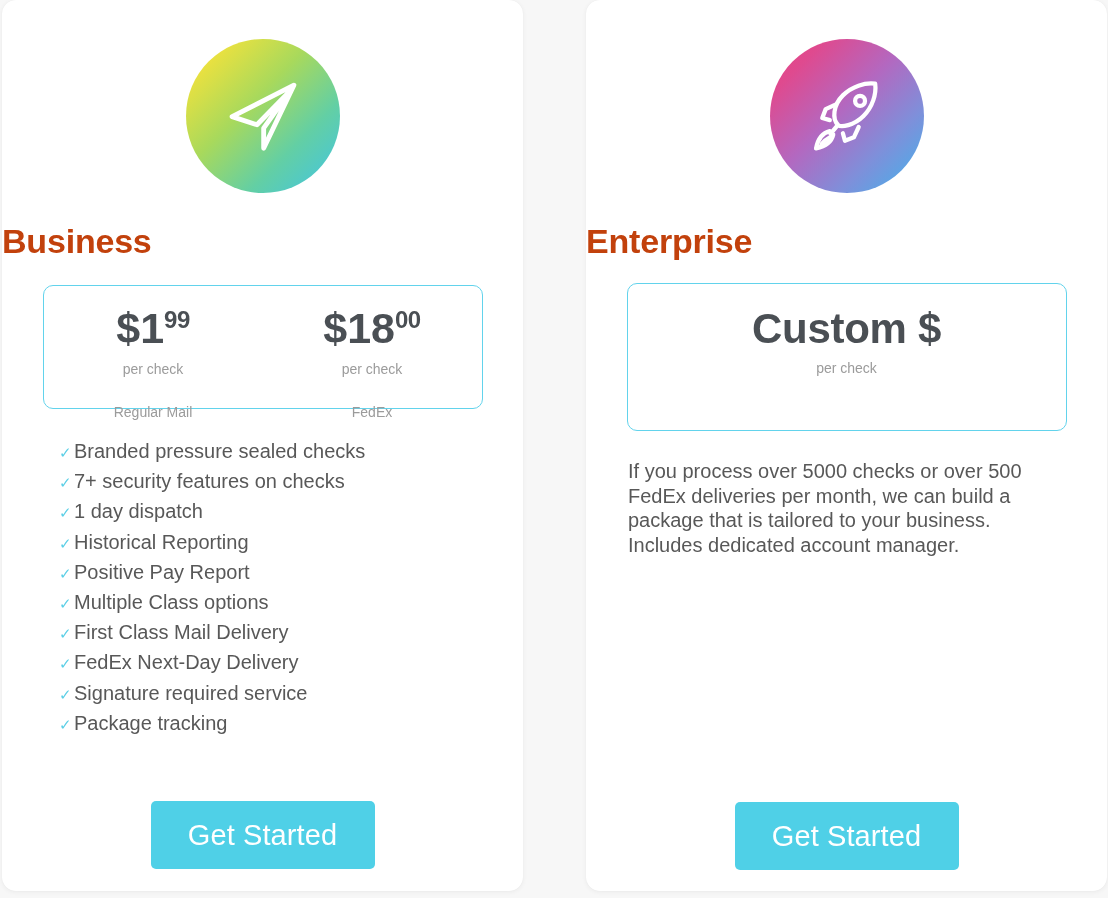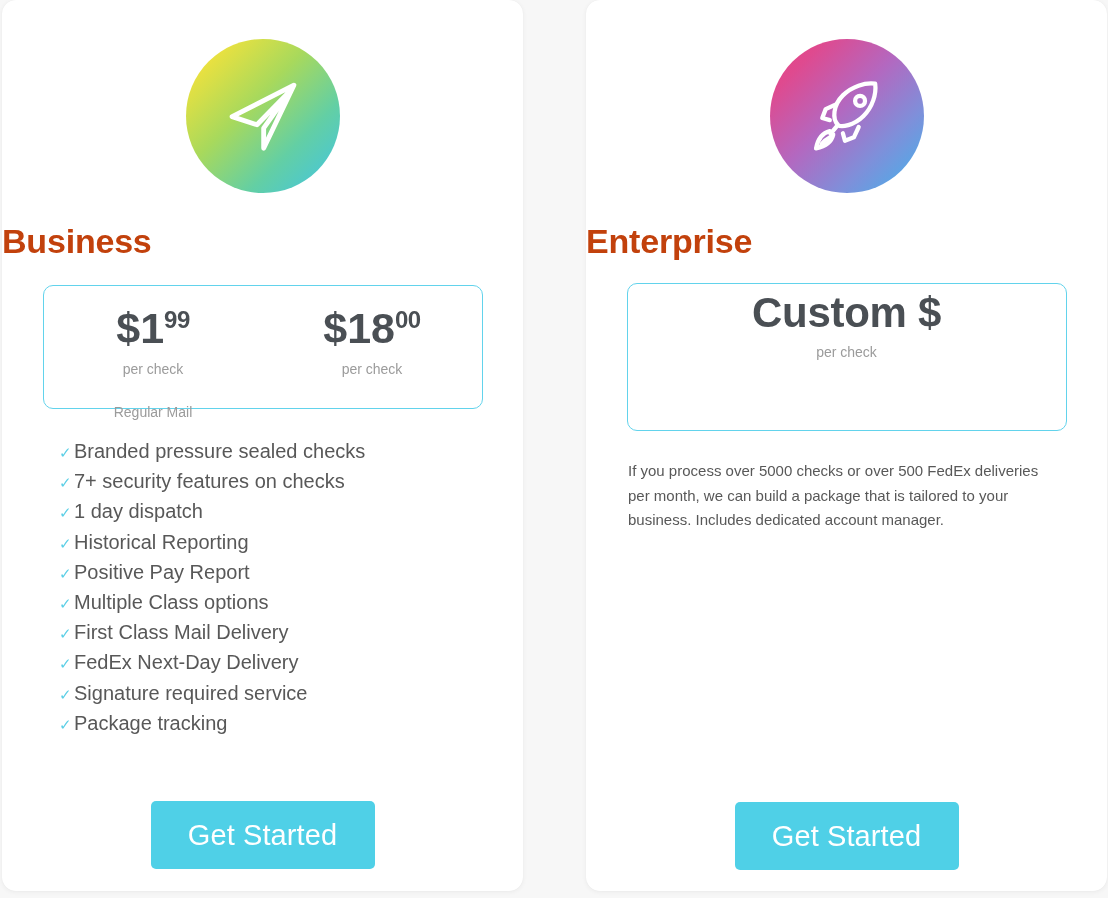--- a/index.html
+++ b/index.html
@@ -116,21 +116,21 @@
     color: #9b9b9b;
     margin-top: 23px;
     line-height: 20px;
   }
 
   .price-box-enterprise {
     margin: 22px auto 0 auto;
     width: 440px;
     height: 148px;
     text-align: center;
-    padding-top: 4px;
+    padding-top: 20px;
   }
   .custom-amount {
     font-size: 42px;
     font-weight: bold;
     color: #4a4f54;
     line-height: 50px;
     letter-spacing: -0.3px;
   }
   .custom-sub {
     font-size: 14px;
@@ -160,21 +160,21 @@
   }
   .feature-label {
     font-size: 20px;
     color: #585858;
     line-height: 20px;
   }
 
   
   .enterprise-desc {
     margin: 28px 44px 0 42px;
-    font-size: 15px;
+    font-size: 20px;
     line-height: 24.5px;
     color: #585858;
   }
 
   
   .cta-row {
     position: absolute;
     left: 0;
     right: 0;
     display: flex;
@@ -217,20 +217,21 @@
 
     <div class="price-box price-box-business">
       <div class="price-col">
         <div class="price-amount"><span>$1</span><span class="cents">99</span></div>
         <div class="price-sub">per check</div>
         <div class="price-sub2">Regular Mail</div>
       </div>
       <div class="price-col">
         <div class="price-amount"><span>$18</span><span class="cents">00</span></div>
         <div class="price-sub">per check</div>
+        <div class="price-sub2">FedEx</div>
       </div>
     </div>
 
     <ul class="features">
       <li class="feature-item">
         <span class="check-icon">✓</span>
         <span class="feature-label">Branded pressure sealed checks</span>
       </li>
       <li class="feature-item">
         <span class="check-icon">✓</span>

